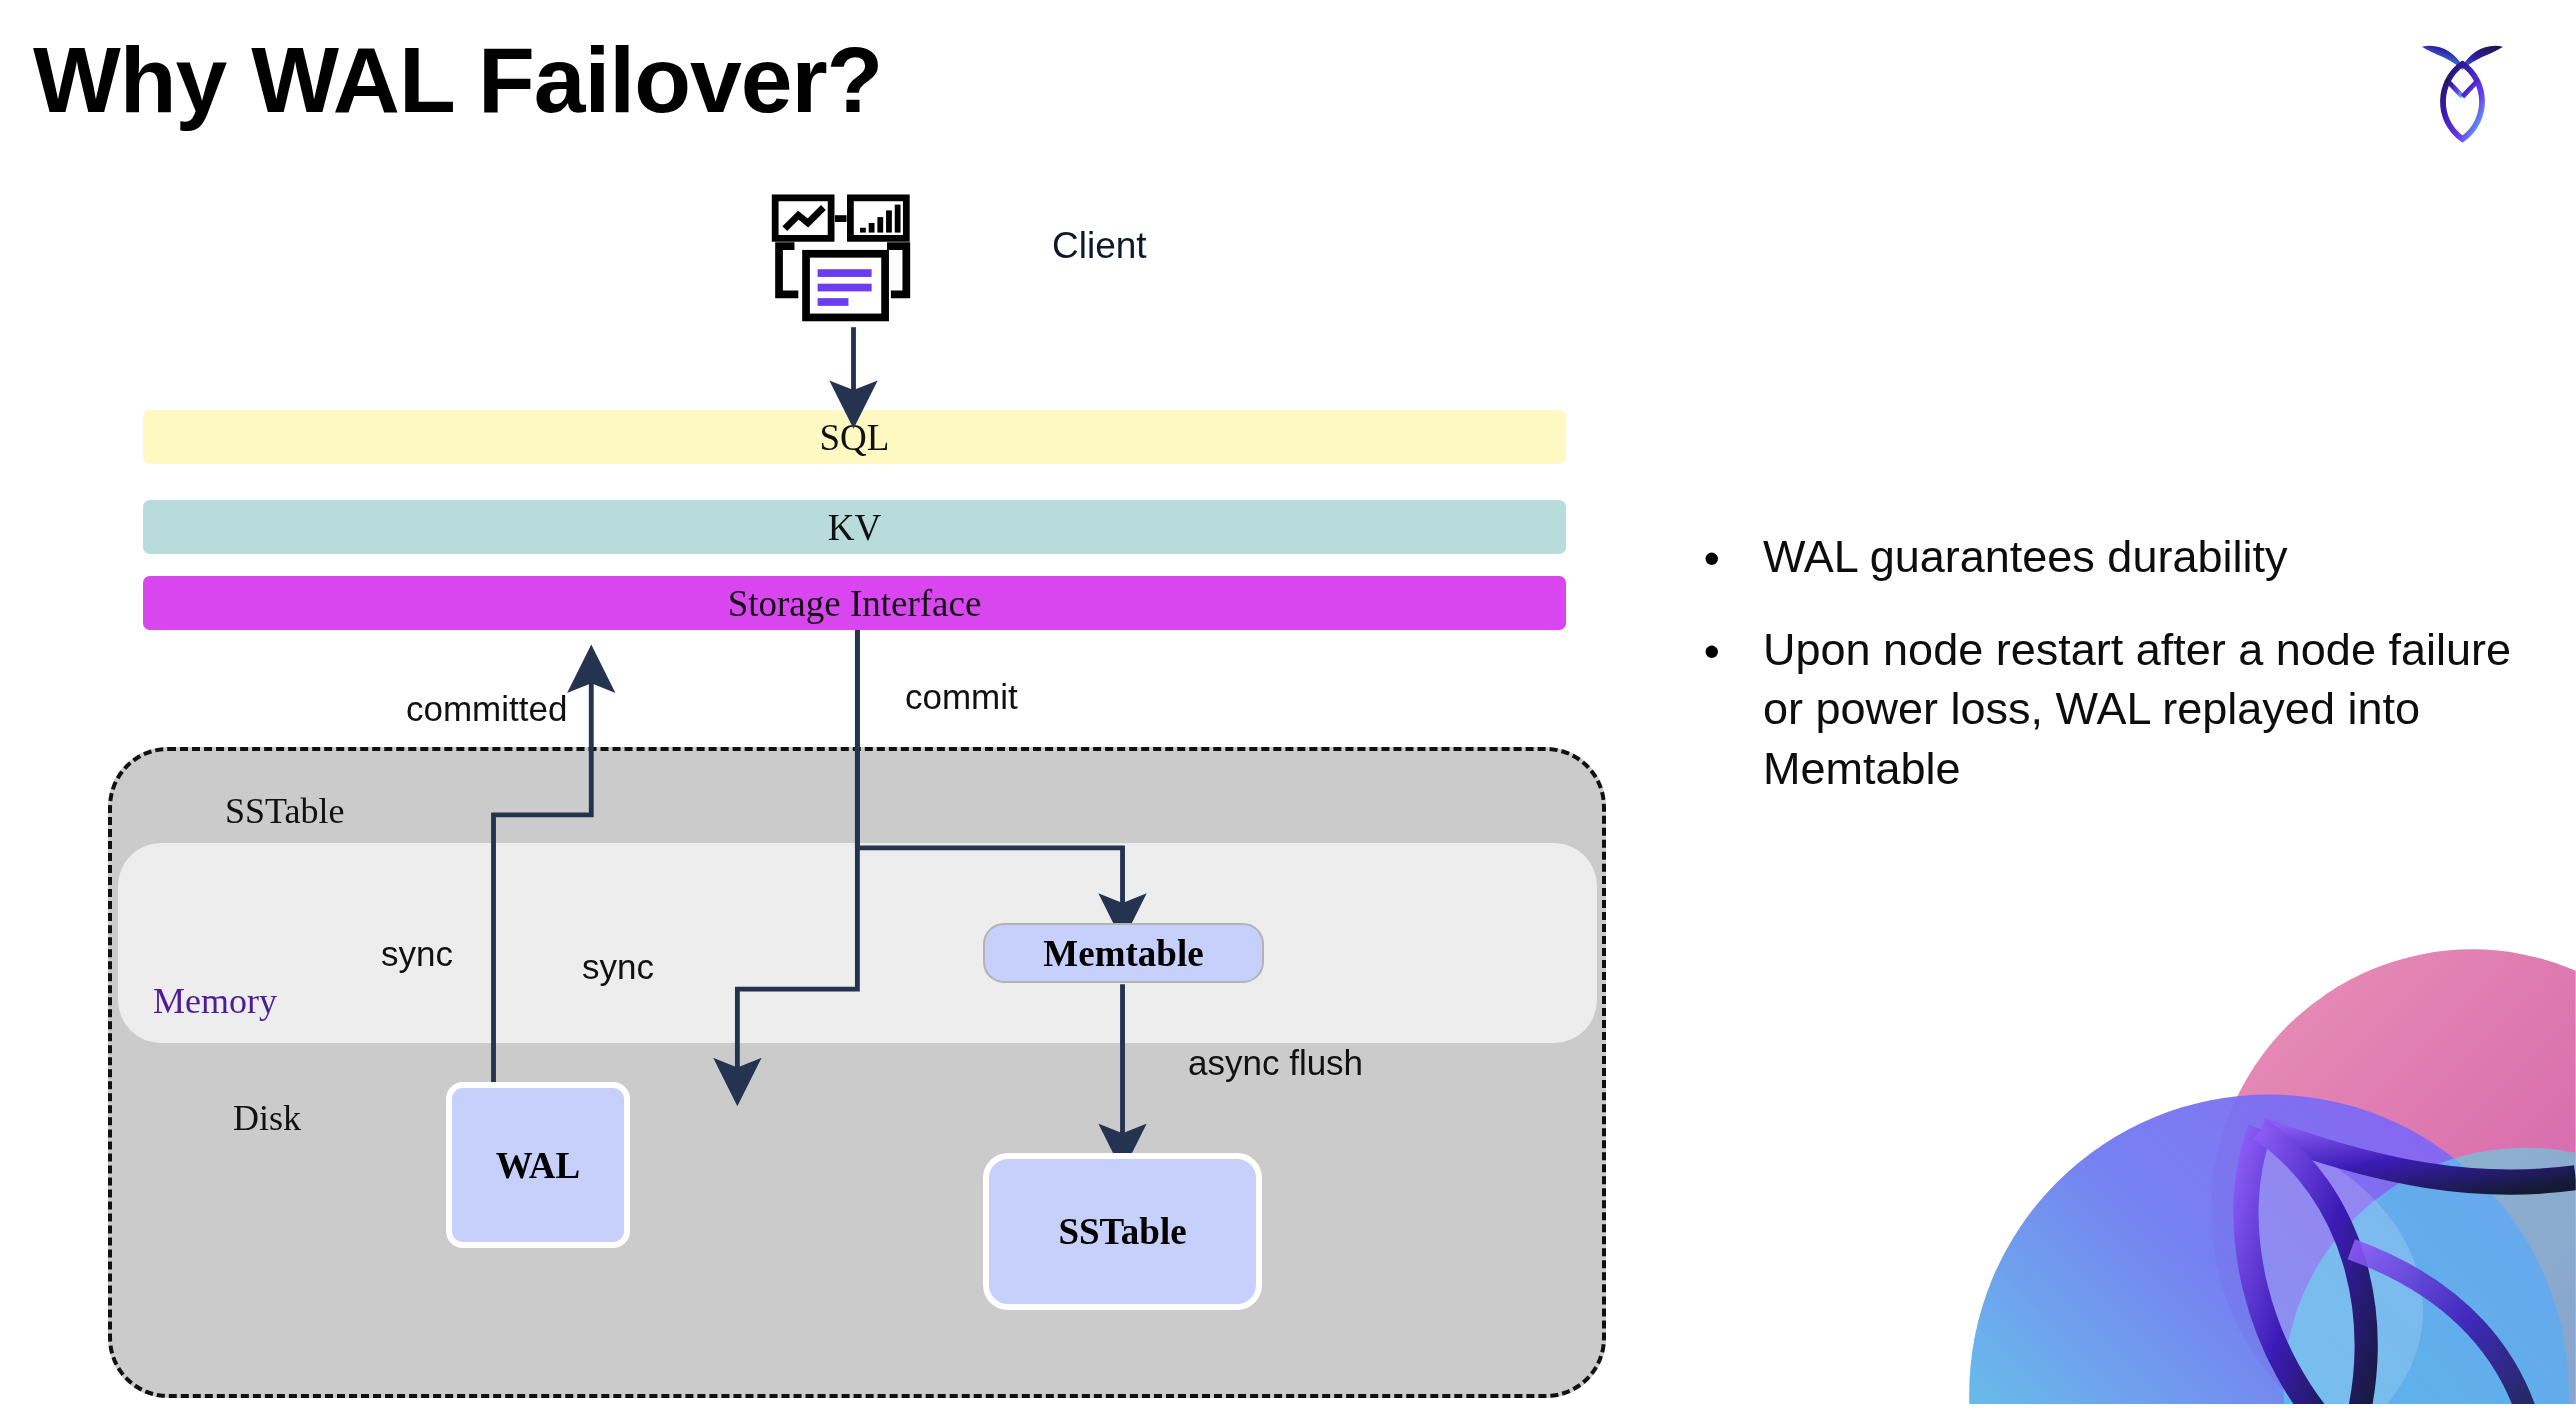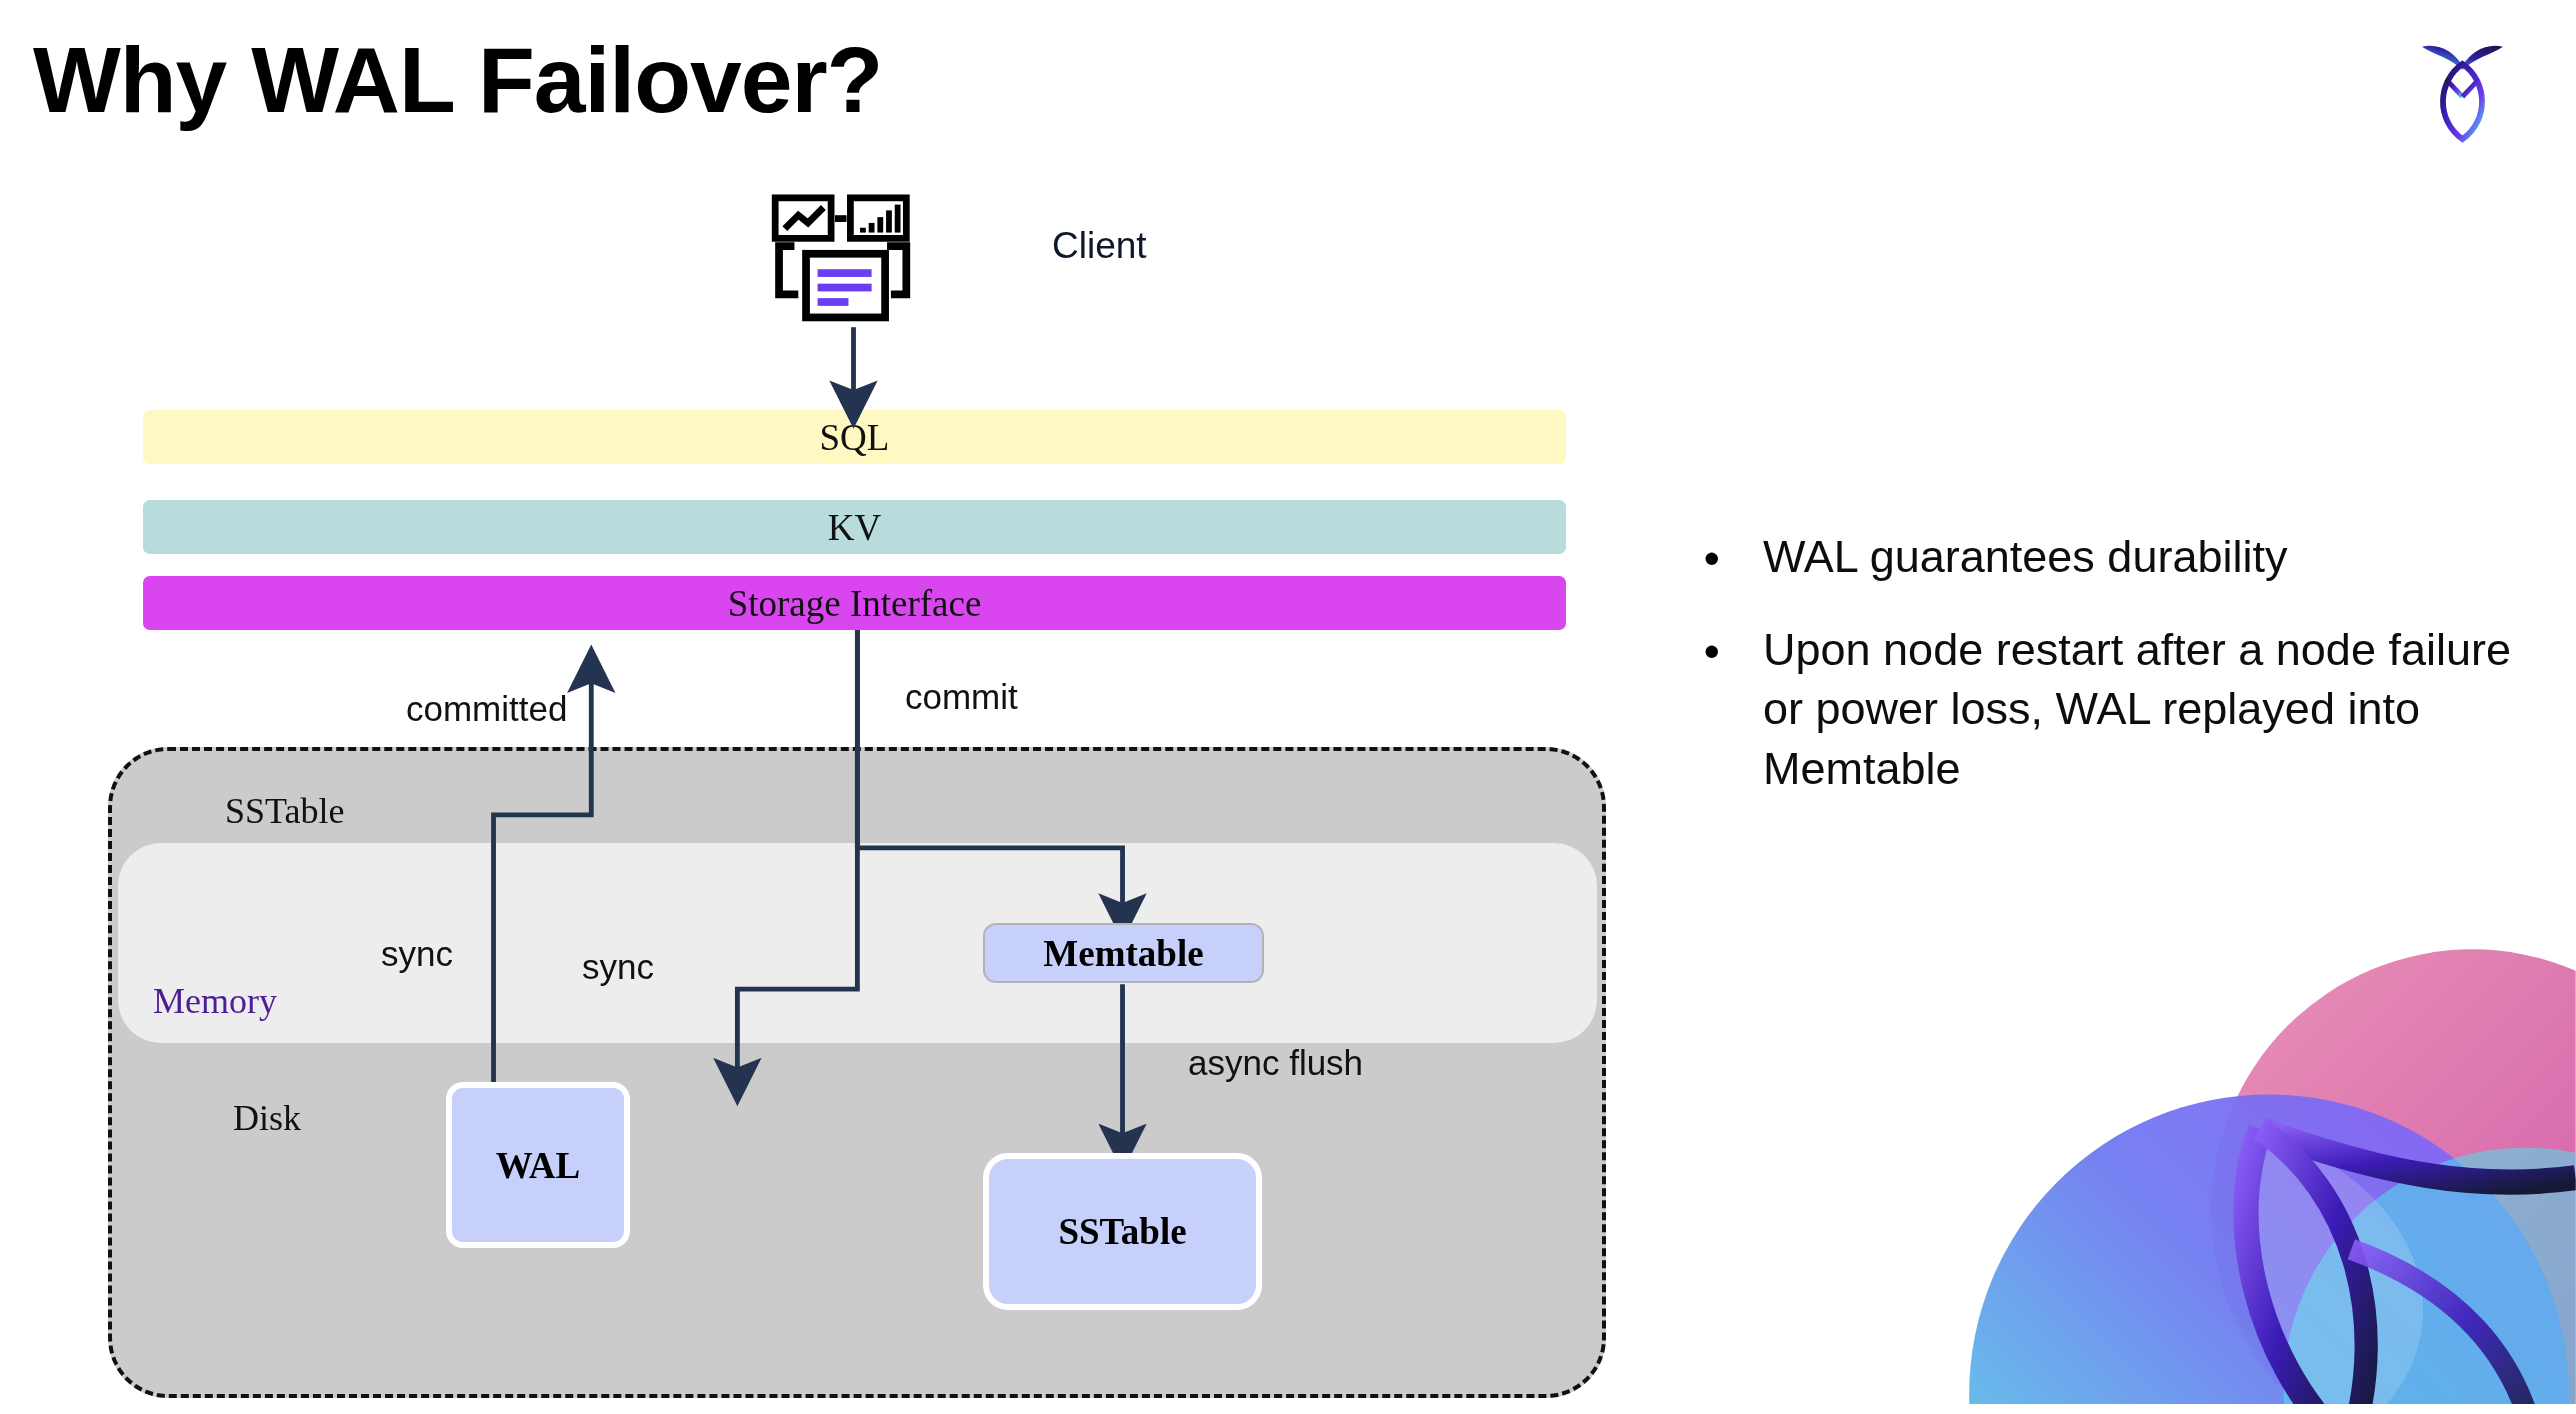--- a/index.html
+++ b/index.html
@@ -144,21 +144,21 @@
     font-size: 37px;
     color: #000000;
     box-sizing: border-box;
   }
   #node-memtable {
     left: 983px;
     top: 923px;
     width: 281px;
     height: 60px;
     border: 2.9px solid #b3b3b3;
-    border-radius: 13px;
+    border-radius: 21px;
   }
   #node-wal {
     left: 446px;
     top: 1082px;
     width: 184px;
     height: 166px;
     border: 6.8px solid #ffffff;
     border-radius: 17px;
   }
   #node-sstable {

